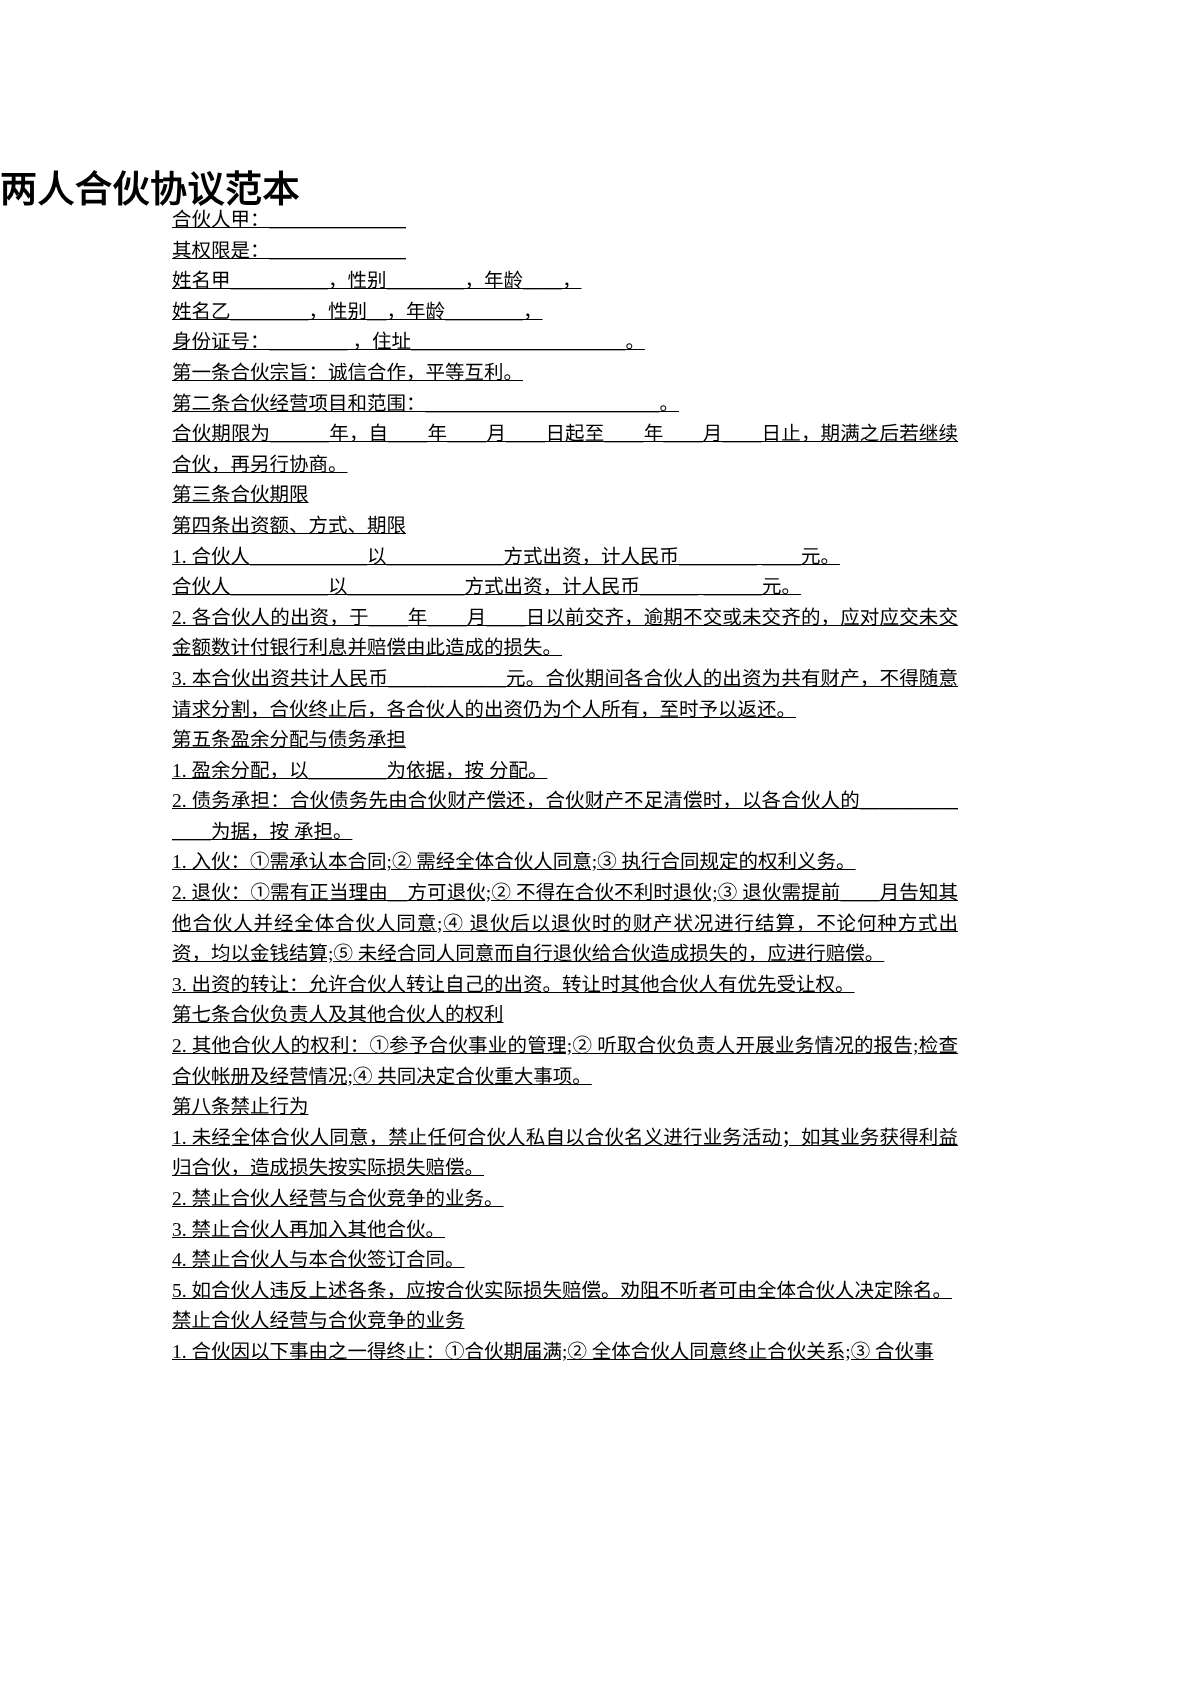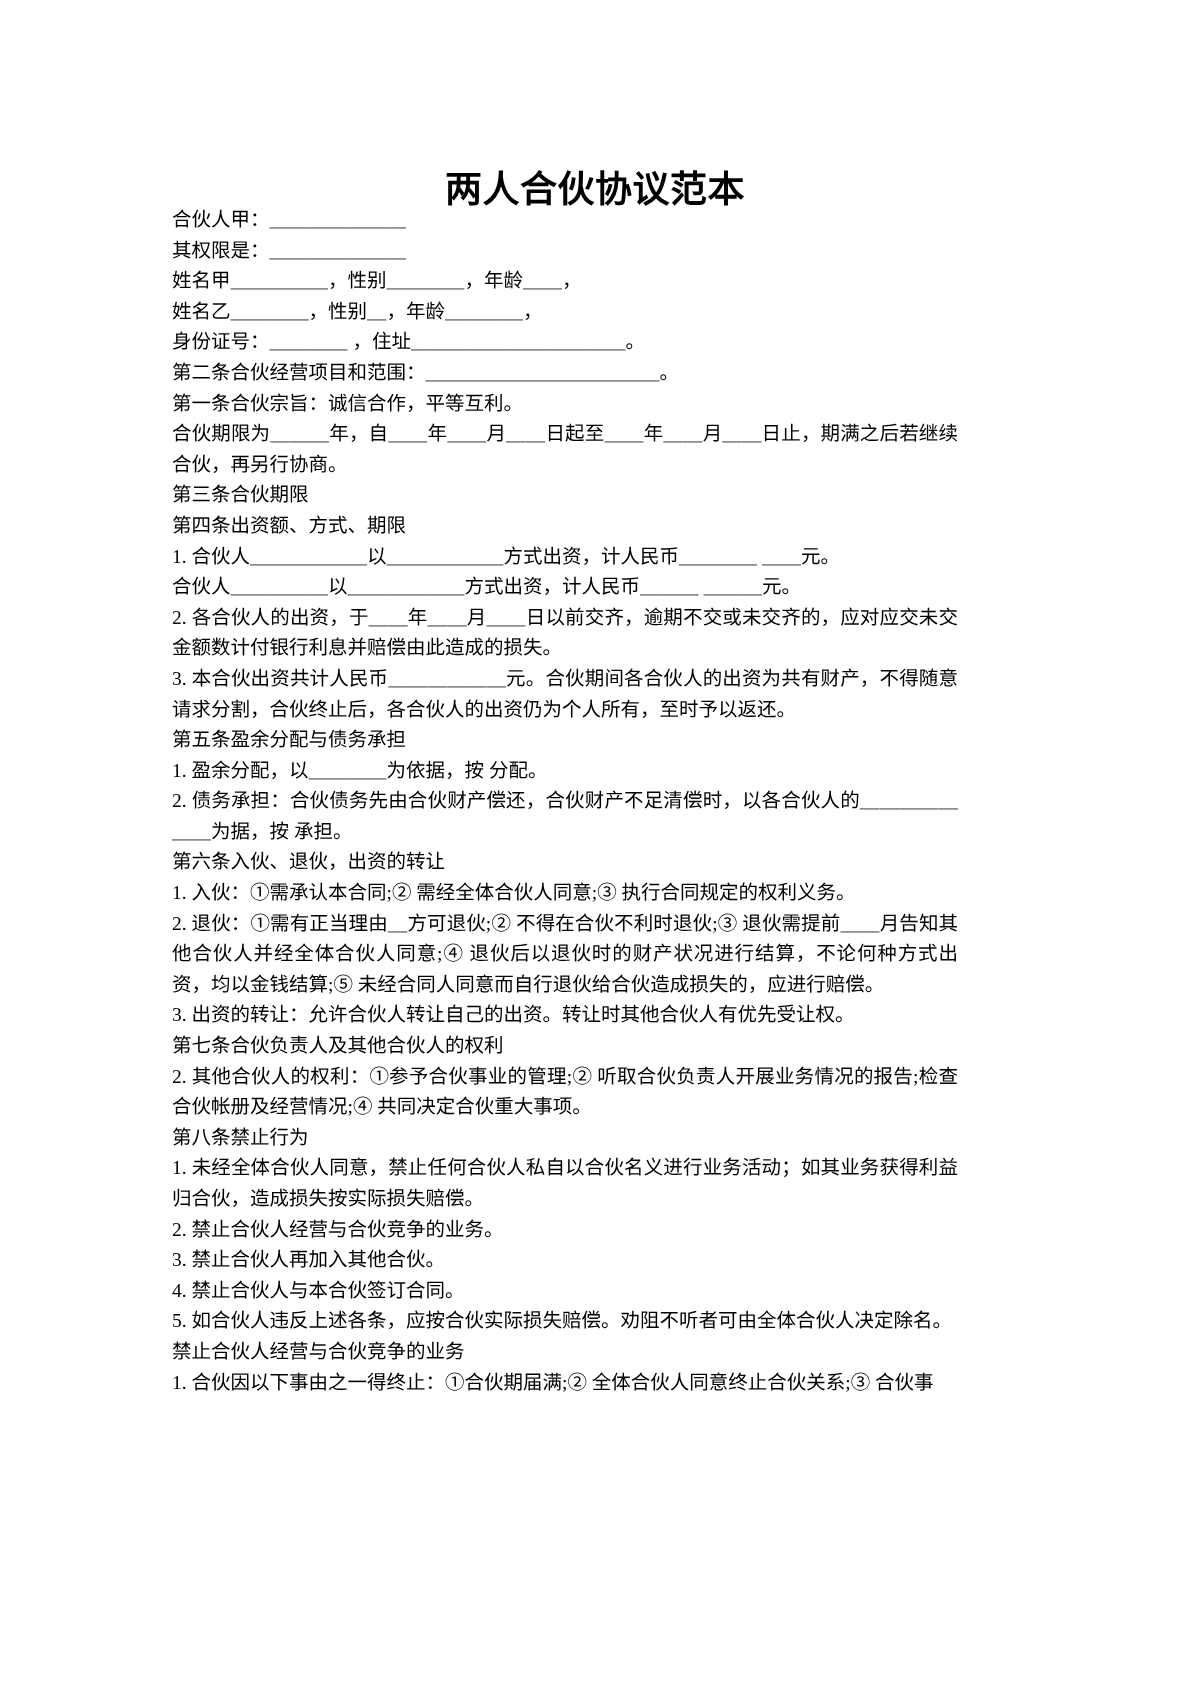--- a/index.html
+++ b/index.html
@@ -19,32 +19,33 @@
     margin: 0 auto;
     background: #ffffff;
     overflow: hidden;
     box-sizing: border-box;
   }
   .doc-title {
     position: absolute;
     left: 0;
     top: 143px;
     width: 1190px;
-    text-align: center;
+    text-align: left;
     font-size: 37px;
     font-weight: bold;
     letter-spacing: 0.5px;
     line-height: 1.2;
     font-family: "Liberation Serif", "DejaVu Serif", serif;
   }
   .body-block {
     position: absolute;
     left: 172px;
     top: 205px;
     width: 786px;
+    text-decoration: underline;
   }
   .line {
     font-size: 19.5px;
     line-height: 30.6px;
     text-align: justify;
     text-justify: inter-ideograph;
     white-space: normal;
     word-break: break-all;
     margin: 0;
     padding: 0;
@@ -56,33 +57,32 @@
 <div class="page">
 
   <h1 class="doc-title">两人合伙协议范本</h1>
 
   <div class="body-block">
     <p class="line">合伙人甲：＿＿＿＿＿＿＿</p>
     <p class="line">其权限是：＿＿＿＿＿＿＿</p>
     <p class="line">姓名甲＿＿＿＿＿，性别＿＿＿＿，年龄＿＿，</p>
     <p class="line">姓名乙＿＿＿＿，性别＿，年龄＿＿＿＿，</p>
     <p class="line">身份证号：＿＿＿＿ ，住址＿＿＿＿＿＿＿＿＿＿＿。</p>
+    <p class="line">第一条合伙宗旨：诚信合作，平等互利。</p>
     <p class="line">第二条合伙经营项目和范围：＿＿＿＿＿＿＿＿＿＿＿＿。</p>
-    <p class="line">第一条合伙宗旨：诚信合作，平等互利。</p>
     <p class="line">合伙期限为＿＿＿年，自＿＿年＿＿月＿＿日起至＿＿年＿＿月＿＿日止，期满之后若继续合伙，再另行协商。</p>
     <p class="line">第三条合伙期限</p>
     <p class="line">第四条出资额、方式、期限</p>
     <p class="line">1. 合伙人＿＿＿＿＿＿以＿＿＿＿＿＿方式出资，计人民币＿＿＿＿ ＿＿元。</p>
     <p class="line">合伙人＿＿＿＿＿以＿＿＿＿＿＿方式出资，计人民币＿＿＿ ＿＿＿元。</p>
     <p class="line">2. 各合伙人的出资，于＿＿年＿＿月＿＿日以前交齐，逾期不交或未交齐的，应对应交未交金额数计付银行利息并赔偿由此造成的损失。</p>
     <p class="line">3. 本合伙出资共计人民币＿＿＿＿＿＿元。合伙期间各合伙人的出资为共有财产，不得随意请求分割，合伙终止后，各合伙人的出资仍为个人所有，至时予以返还。</p>
     <p class="line">第五条盈余分配与债务承担</p>
     <p class="line">1. 盈余分配，以＿＿＿＿为依据，按 分配。</p>
     <p class="line">2. 债务承担：合伙债务先由合伙财产偿还，合伙财产不足清偿时，以各合伙人的＿＿＿＿＿＿＿为据，按 承担。</p>
-    <p class="line">第六条入伙、退伙，出资的转让</p>
     <p class="line">1. 入伙：①需承认本合同;② 需经全体合伙人同意;③ 执行合同规定的权利义务。</p>
     <p class="line">2. 退伙：①需有正当理由＿方可退伙;② 不得在合伙不利时退伙;③ 退伙需提前＿＿月告知其他合伙人并经全体合伙人同意;④ 退伙后以退伙时的财产状况进行结算，不论何种方式出资，均以金钱结算;⑤ 未经合同人同意而自行退伙给合伙造成损失的，应进行赔偿。</p>
     <p class="line">3. 出资的转让：允许合伙人转让自己的出资。转让时其他合伙人有优先受让权。</p>
     <p class="line">第七条合伙负责人及其他合伙人的权利</p>
     <p class="line">2. 其他合伙人的权利：①参予合伙事业的管理;② 听取合伙负责人开展业务情况的报告;检查合伙帐册及经营情况;④ 共同决定合伙重大事项。</p>
     <p class="line">第八条禁止行为</p>
     <p class="line">1. 未经全体合伙人同意，禁止任何合伙人私自以合伙名义进行业务活动；如其业务获得利益归合伙，造成损失按实际损失赔偿。</p>
     <p class="line">2. 禁止合伙人经营与合伙竞争的业务。</p>
     <p class="line">3. 禁止合伙人再加入其他合伙。</p>
     <p class="line">4. 禁止合伙人与本合伙签订合同。</p>

